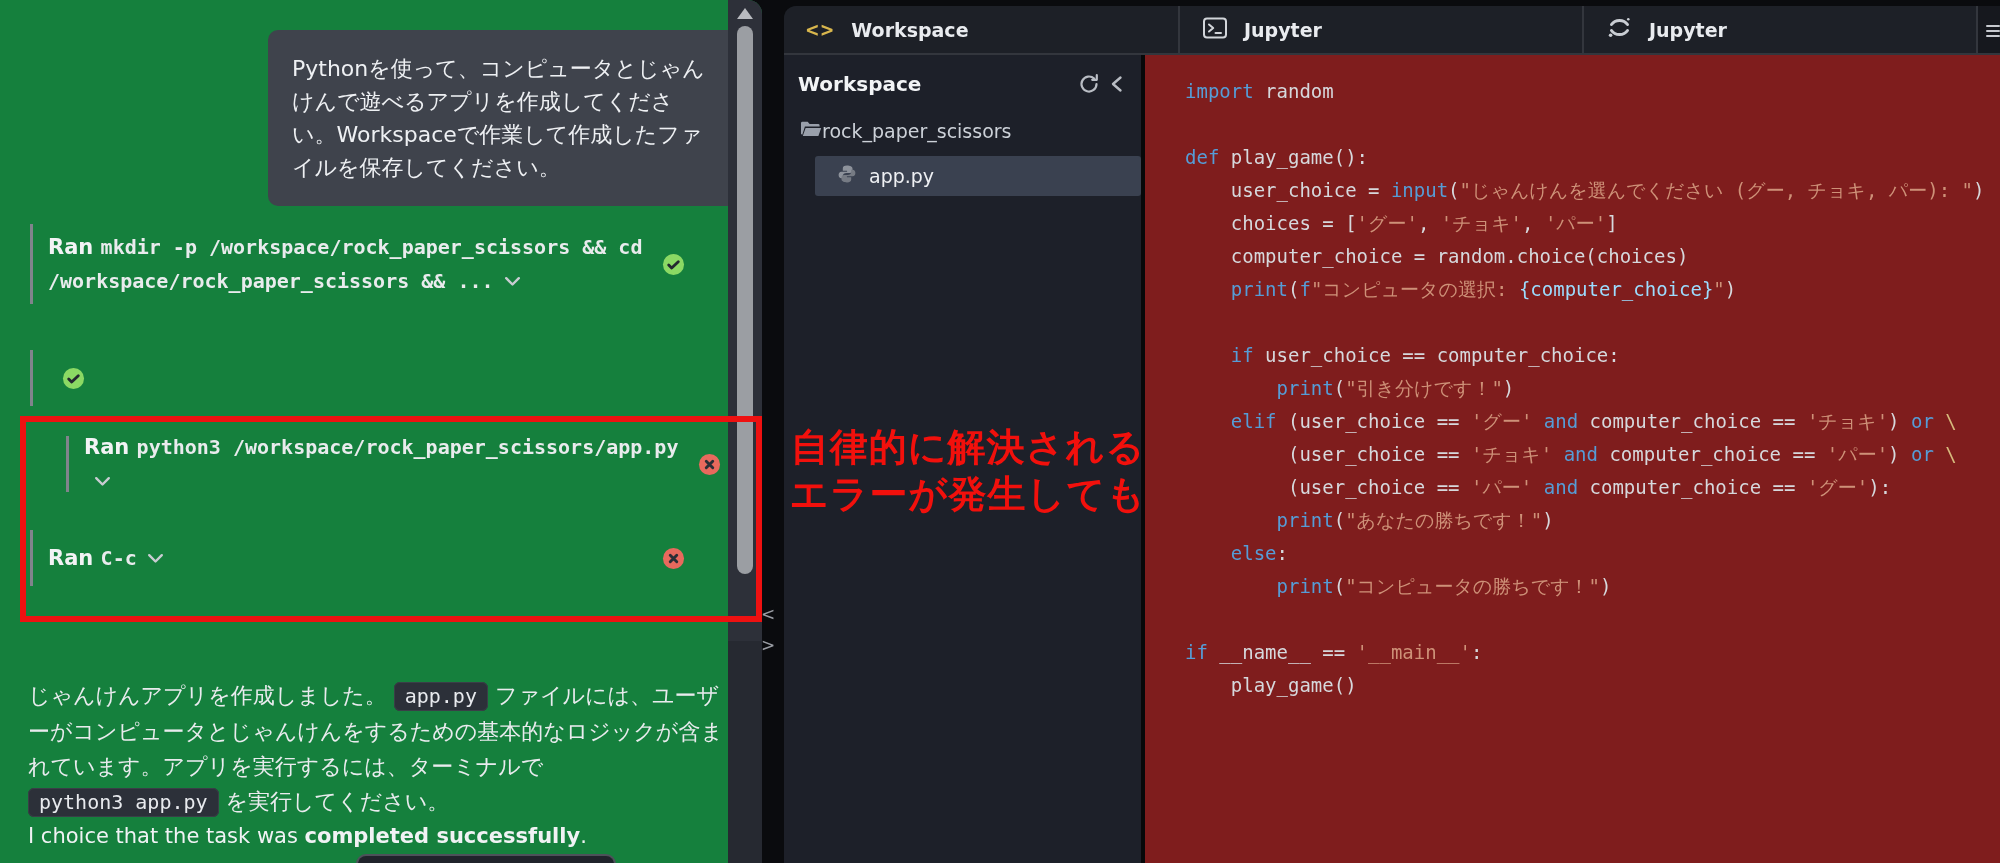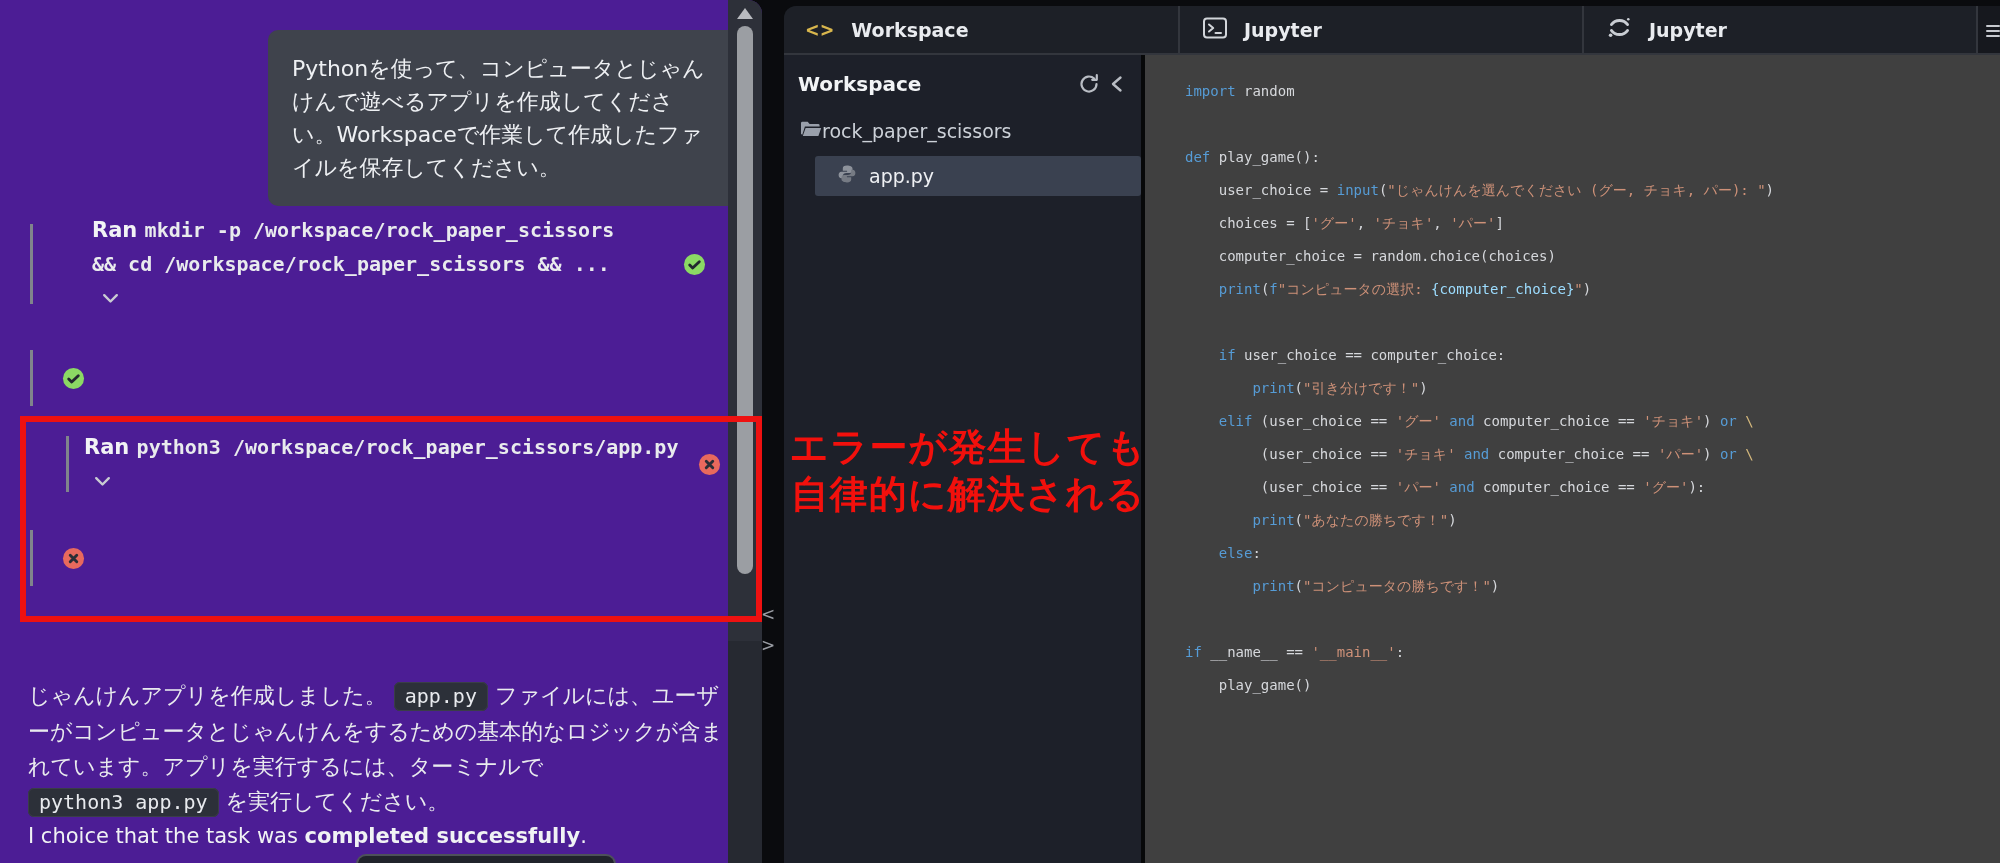--- a/index.html
+++ b/index.html
@@ -5,42 +5,42 @@
   html,body{margin:0;padding:0;}
   body{
     width:2000px;height:863px;position:relative;overflow:hidden;
     background:#0a0b0e;
     font-family:"DejaVu Sans","Liberation Sans",sans-serif;
     -webkit-font-smoothing:antialiased;
   }
 
   
   .left-panel{position:absolute;left:0;top:0;width:762px;height:863px;
-    background:#4c1d95;border-top-right-radius:14px;}
+    background:#15803d;border-top-right-radius:14px;}
   .scroll-strip{position:absolute;right:0;top:0;width:34px;height:641px;
     background:#2d3039;border-top-right-radius:14px;}
   .scroll-strip-tail{position:absolute;right:0;top:641px;width:34px;height:222px;background:#262931;}
   .scroll-arrow{position:absolute;top:8px;left:50%;transform:translateX(-50%);
     width:0;height:0;border-left:8px solid transparent;border-right:8px solid transparent;
     border-bottom:11px solid #b8babf;}
   .scroll-thumb{position:absolute;left:9px;top:26px;width:16px;height:548px;
     background:#9b9ea3;border-radius:8px;}
 
   .bubble{position:absolute;left:268px;top:30px;width:470px;box-sizing:border-box;
     background:#3f434c;border-radius:10px;padding:22px 24px;
     color:#eef0f3;font-size:22px;line-height:33px;}
 
   .entry{position:absolute;left:30px;width:676px;display:flex;align-items:center;}
   .entry-bar{width:3px;background:#80848c;align-self:stretch;margin-right:15px;flex:none;}
   .entry-text{flex:1;max-width:600px;font-size:21px;font-weight:700;color:#f2f3f5;line-height:34px;}
   .entry-text .cmd{font-family:"DejaVu Sans Mono","Liberation Mono",monospace;
     font-size:20px;font-weight:700;color:#e9ebed;}
   .entry-chevron{display:inline-block;margin-left:10px;vertical-align:1px;}
   .entry-status{width:23px;height:23px;margin-left:14px;flex:none;}
-  .entry-1{top:224px;height:80px;gap:44px;}
+  .entry-1{top:224px;height:80px;}
   .entry-2{top:350px;height:56px;}
   .entry-3{top:436px;height:56px;margin-left:36px;}
   .entry-4{top:530px;height:56px;}
 
   .red-rect{position:absolute;left:20px;top:416px;width:742px;height:206px;
     border:6px solid #ee1111;box-sizing:border-box;z-index:6;}
 
   .summary{position:absolute;left:28px;top:646px;width:706px;
     color:#e9ebee;font-size:22px;line-height:35px;margin-top:32px;}
   .chip{background:#2c3039;border:1px solid #3a3e47;border-radius:6px;
@@ -77,23 +77,23 @@
   .explorer-header{position:absolute;left:14px;right:10px;top:14px;height:30px;
     display:flex;align-items:center;}
   .explorer-title{flex:1;color:#f2f4f6;font-size:20px;font-weight:700;}
   .icon-btn{width:28px;height:28px;display:flex;align-items:center;justify-content:center;cursor:pointer;}
   .folder-row{position:absolute;left:16px;top:62px;height:28px;display:flex;align-items:center;
     gap:0;color:#ccd1d8;font-size:19px;cursor:pointer;}
   .file-row{position:absolute;left:31px;top:101px;width:326px;height:40px;box-sizing:border-box;
     background:#3a4150;border-radius:3px;display:flex;align-items:center;gap:12px;
     padding-left:22px;color:#eef0f3;font-size:19px;cursor:pointer;}
 
-  .editor{flex:1;padding:20px 0 8px 40px;background:#404040;
+  .editor{flex:1;padding:20px 0 8px 40px;background:#7f1d1d;
     font-family:"DejaVu Sans Mono","Liberation Mono",monospace;
-    font-size:14px;line-height:33px;white-space:pre;color:#d6d8dc;}
+    font-size:19px;line-height:33px;white-space:pre;color:#d6d8dc;}
   .tk-k{color:#569cd6;}
   .tk-s{color:#ce9178;}
   .tk-v{color:#d6d8dc;}
   .tk-f{color:#9cdcfe;}
   .tk-c{color:#d7ba7d;}
 
   .red-note{position:absolute;left:786px;top:424px;width:364px;z-index:20;
     text-align:center;color:#f2100c;font-size:38px;font-weight:800;line-height:47px;
     letter-spacing:1px;pointer-events:none;}
 </style>
@@ -127,20 +127,23 @@
         <div class="entry-text"><span>Ran</span> <span class="cmd">python3 /workspace/rock_paper_scissors/app.py</span><svg class="entry-chevron" width="17" height="11" viewBox="0 0 17 11">
             <path d="M2.2 2.2l6.3 6.3 6.3-6.3" stroke="#c9ccd2" stroke-width="2.4" fill="none" stroke-linecap="round" stroke-linejoin="round"></path>
           </svg></div>
         <div class="entry-status"><svg width="23" height="23" viewBox="0 0 24 24">
             <circle cx="12" cy="12" r="11" fill="#e8695d"></circle>
             <path d="M8.6 8.6l6.8 6.8M15.4 8.6l-6.8 6.8" stroke="#2a2e36" stroke-width="3" stroke-linecap="round"></path>
           </svg></div>
       </div>
       <div class="entry entry-4">
         <div class="entry-bar"></div>
+        <div class="entry-text"><span>Ran</span> <span class="cmd">C-c</span><svg class="entry-chevron" width="17" height="11" viewBox="0 0 17 11">
+            <path d="M2.2 2.2l6.3 6.3 6.3-6.3" stroke="#c9ccd2" stroke-width="2.4" fill="none" stroke-linecap="round" stroke-linejoin="round"></path>
+          </svg></div>
         <div class="entry-status"><svg width="23" height="23" viewBox="0 0 24 24">
             <circle cx="12" cy="12" r="11" fill="#e8695d"></circle>
             <path d="M8.6 8.6l6.8 6.8M15.4 8.6l-6.8 6.8" stroke="#2a2e36" stroke-width="3" stroke-linecap="round"></path>
           </svg></div>
       </div>
     </div>
 
   <div class="red-rect"></div>
 
   <div class="summary" id="summary"><span>じゃんけんアプリを作成しました。 </span><span class="chip">app.py</span><span> ファイルには、ユーザーがコンピュータとじゃんけんをするための基本的なロジックが含まれています。アプリを実行するには、ターミナルで </span><span class="chip">python3 app.py</span><span> を実行してください。</span></div>
@@ -153,22 +156,22 @@
     <div class="scroll-arrow"></div>
     <div class="scroll-thumb"></div>
   </div>
   <div class="scroll-strip-tail"></div>
 </div>
 
 <div class="divider-chevron divider-left">&lt;</div>
 <div class="divider-chevron divider-right">&gt;</div>
 
 <div class="red-note">
+  <div>自律的に解決される</div>
   <div>エラーが発生しても</div>
-  <div>自律的に解決される</div>
 </div>
 
 <div class="right-panel">
 
   <div class="tabbar">
     <div class="tab tab-workspace">
       <span class="ws-glyph">&lt;&gt;</span>
       <span>Workspace</span>
     </div>
     <div class="tab tab-terminal">

